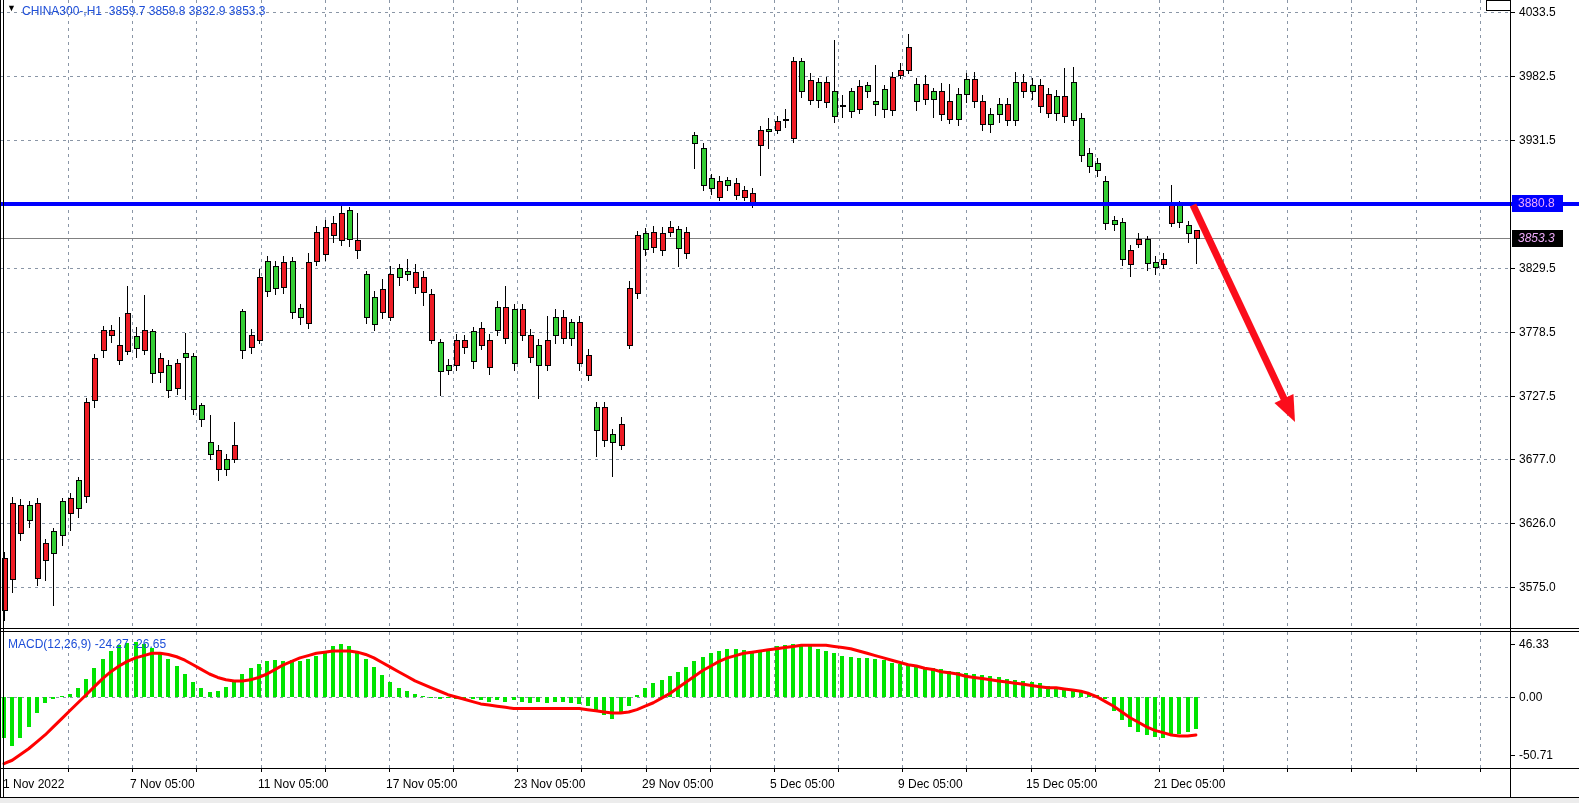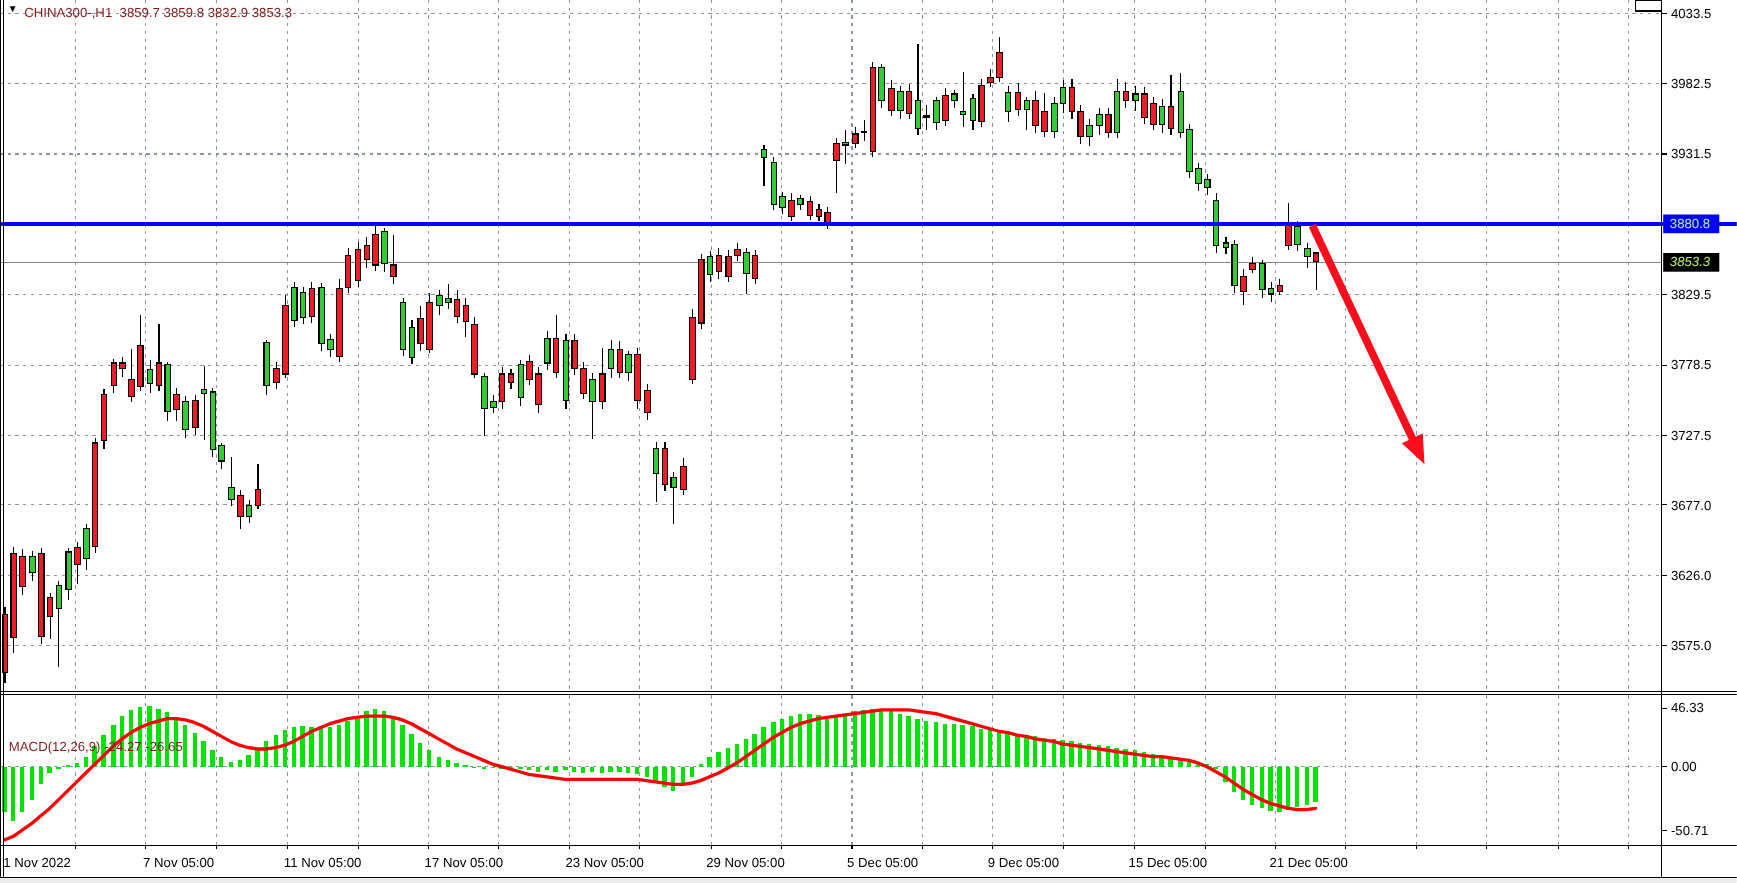--- a/index.html
+++ b/index.html
@@ -1,23 +1,23 @@
 <!DOCTYPE html>
 <html><head>
 <meta charset="utf-8">
 <style>
   html,body{margin:0;padding:0;background:#fff;width:1579px;height:803px;overflow:hidden;}
   body{font-family:"Liberation Sans",sans-serif;}
   #stage{position:relative;width:1579px;height:803px;background:#fff;}
   #chart{position:absolute;left:0;top:0;}
-  .lbl{position:absolute;font:12px "Liberation Sans",sans-serif;color:#7f1d1d;white-space:pre;}
+  .lbl{position:absolute;font:12px "Liberation Sans",sans-serif;color:#1d4ed8;white-space:pre;}
   #title-line{left:22px;top:4px;}
   #dd-icon{position:absolute;left:7px;top:3px;font-size:9px;color:#000;}
-  #macd-line{left:8px;top:637px;margin-top:35px;}
-  .tag{position:absolute;left:1512px;width:51px;height:17px;color:#bef264;
+  #macd-line{left:8px;top:637px;}
+  .tag{position:absolute;left:1512px;width:51px;height:17px;color:#f0abfc;
        font:12px "Liberation Sans",sans-serif;line-height:17px;padding-left:6px;box-sizing:border-box;}
   #tag-resistance{background:#0000fe;top:195px;}
   #tag-current{background:#000;top:230px;font-style:italic;}
   text{font:12px "Liberation Sans",sans-serif;fill:#000;}
 </style>
 </head>
 <body>
 
 <div id="stage">
   <svg id="chart" width="1579" height="803">

